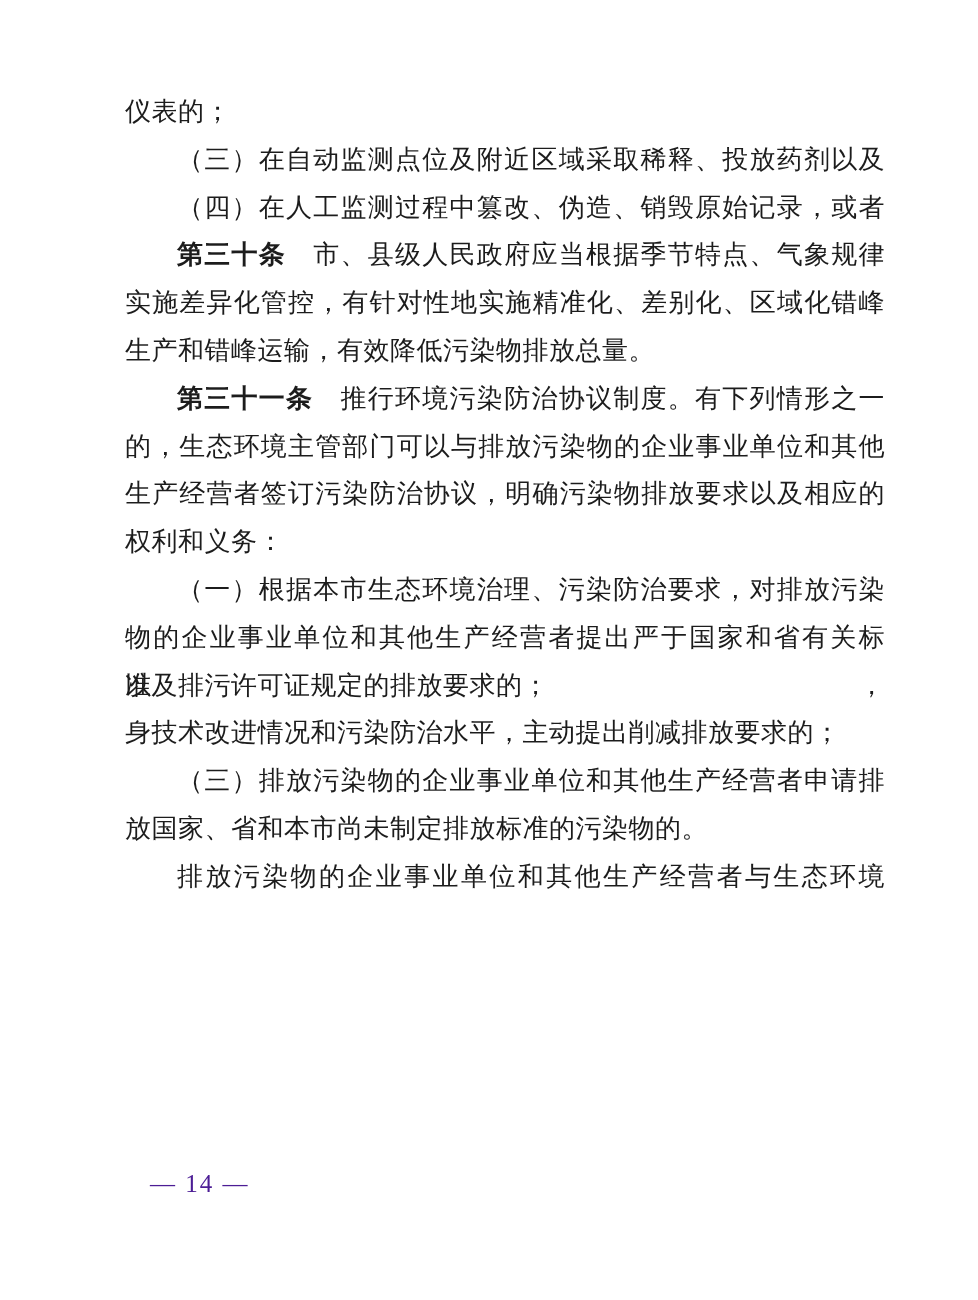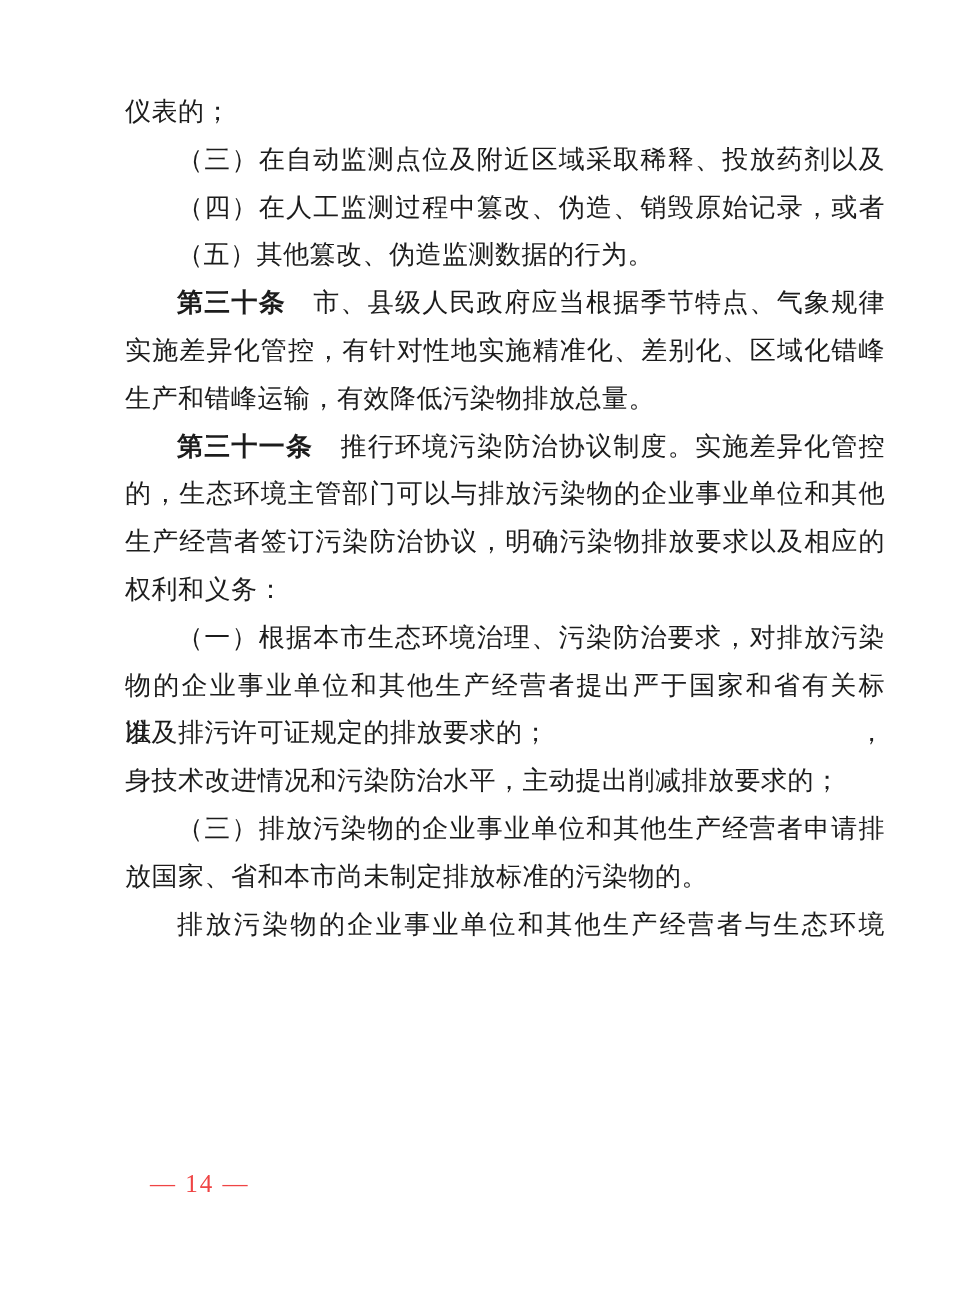--- a/index.html
+++ b/index.html
@@ -42,47 +42,46 @@
   .line .bold {
     font-weight: bold;
   }
   .page-number {
     position: absolute;
     left: 150px;
     top: 1168px;
     font-size: 25px;
     line-height: 32px;
     letter-spacing: 2px;
-    color: #ef4444;
+    color: #4c1d95;
   }
 </style>
 </head>
 <body>
 
 <div class="page">
   <div class="text-block">
 
     <div class="line"><span class="bold"></span><span>仪表的；</span></div>
 
     <div class="line i j"><span class="bold"></span><span>（三）在自动监测点位及附近区域采取稀释、投放药剂以及</span></div>
 
 
     <div class="line i j"><span class="bold"></span><span>（四）在人工监测过程中篡改、伪造、销毁原始记录，或者</span></div>
 
 
-    <div class="line i"><span class="bold"></span><span>（五）其他篡改、伪造监测数据的行为。</span></div>
 
     <div class="line i j"><span class="bold">第三十条</span><span>　市、县级人民政府应当根据季节特点、气象规律</span></div>
 
 
     <div class="line j"><span class="bold"></span><span>实施差异化管控，有针对性地实施精准化、差别化、区域化错峰</span></div>
 
     <div class="line"><span class="bold"></span><span>生产和错峰运输，有效降低污染物排放总量。</span></div>
 
-    <div class="line i j"><span class="bold">第三十一条</span><span>　推行环境污染防治协议制度。实施差异化管控</span></div>
+    <div class="line i j"><span class="bold">第三十一条</span><span>　推行环境污染防治协议制度。有下列情形之一</span></div>
 
     <div class="line j"><span class="bold"></span><span>的，生态环境主管部门可以与排放污染物的企业事业单位和其他</span></div>
 
     <div class="line j"><span class="bold"></span><span>生产经营者签订污染防治协议，明确污染物排放要求以及相应的</span></div>
 
     <div class="line"><span class="bold"></span><span>权利和义务：</span></div>
 
     <div class="line i j"><span class="bold"></span><span>（一）根据本市生态环境治理、污染防治要求，对排放污染</span></div>
 
     <div class="line j"><span class="bold"></span><span>物的企业事业单位和其他生产经营者提出严于国家和省有关标准，</span></div>

